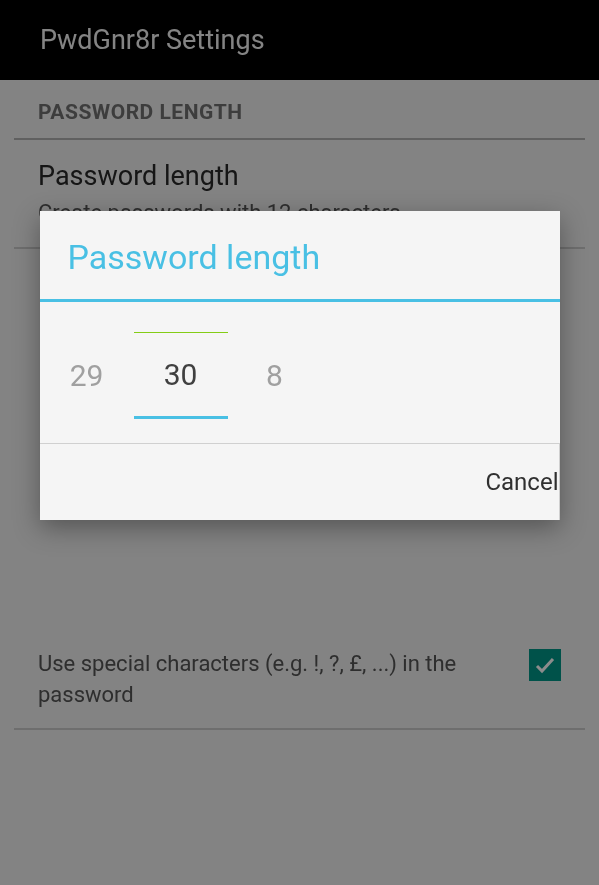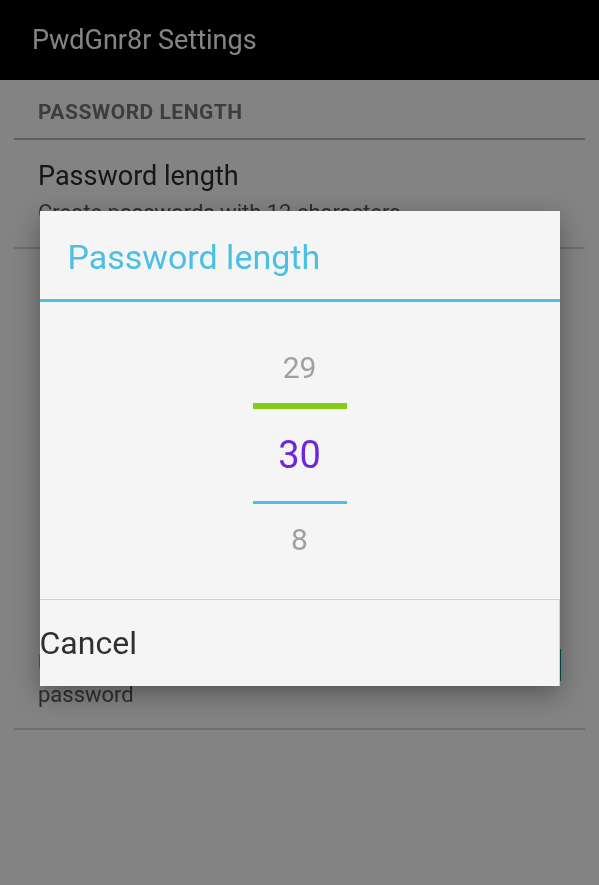--- a/index.html
+++ b/index.html
@@ -14,21 +14,21 @@
       background: #eeeeee;
       position: relative;
       overflow: hidden;
     }
     .action-bar {
       background: #000000;
       color: #ffffff;
       height: 80px;
       display: flex;
       align-items: center;
-      padding-left: 32px;
+      padding-left: 40px;
     }
     .action-bar-title {
       font-size: 27px;
       font-weight: 400;
       color: #f0f0f0;
     }
     .content {
       padding: 0 14px;
     }
     .section-header {
@@ -98,52 +98,52 @@
       padding: 26px 28px 22px 28px;
       border-bottom: 3px solid #49c0e4;
     }
     .dialog-title {
       color: #49c0e4;
       font-size: 34px;
       font-weight: 400;
     }
     .picker {
       display: flex;
-      flex-direction: column;
+      flex-direction: row;
       align-items: center;
       padding: 30px 0 24px 0;
     }
     .picker-value {
       font-size: 30px;
       text-align: center;
       padding: 18px 0;
       width: 94px;
     }
     .picker-prev {
       color: #a0a0a0;
     }
     .picker-current {
-      color: #6d28d9;
-      border-top: 6px solid #84cc16;
+      color: #404040;
+      border-top: 1px solid #84cc16;
       border-bottom: 3px solid #49c0e4;
-      font-size: 38px;
+      font-size: 30px;
       padding: 24px 0;
     }
     .picker-next {
       color: #a0a0a0;
     }
     .dialog-buttons {
       display: flex;
       border-top: 1px solid #d0d0d0;
     }
     .dialog-button {
       flex: 1;
-      text-align: left;
+      text-align: right;
       padding: 24px 0;
-      font-size: 32px;
+      font-size: 24px;
       color: #303030;
       cursor: pointer;
     }
     .dialog-button:first-child {
       border-right: 1px solid #d0d0d0;
     }
   </style>
 </head>
 <body>
 

